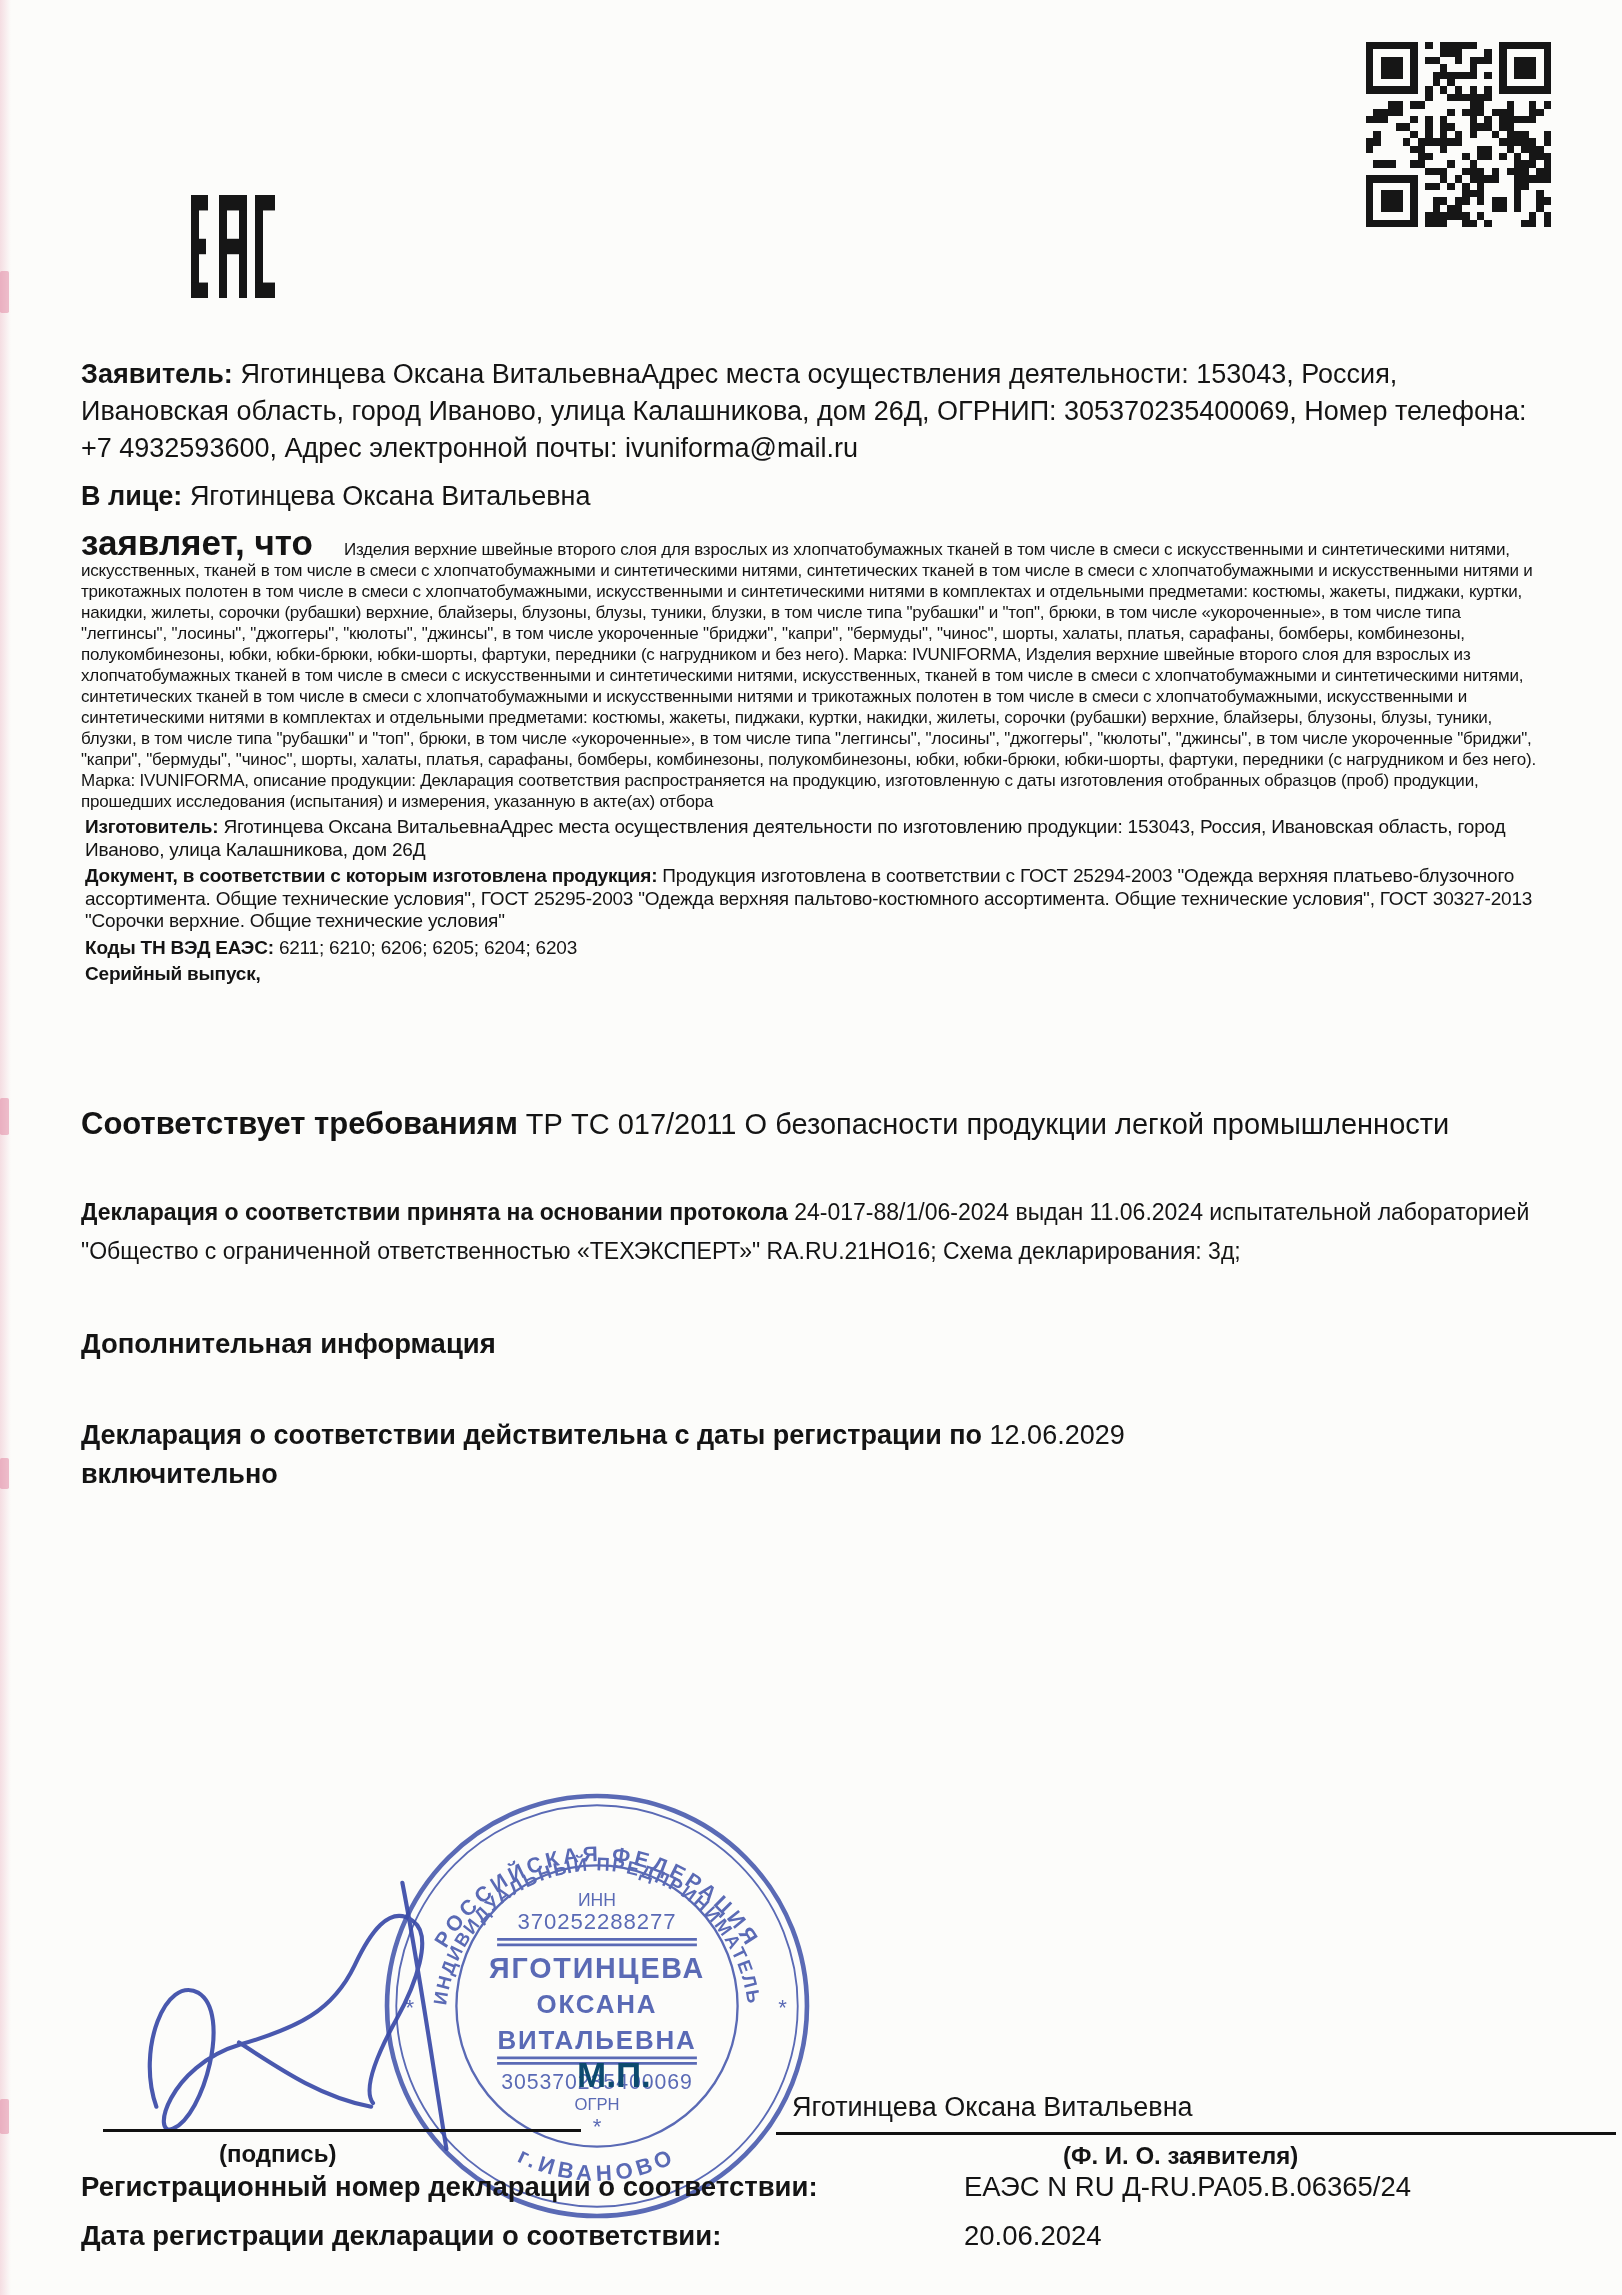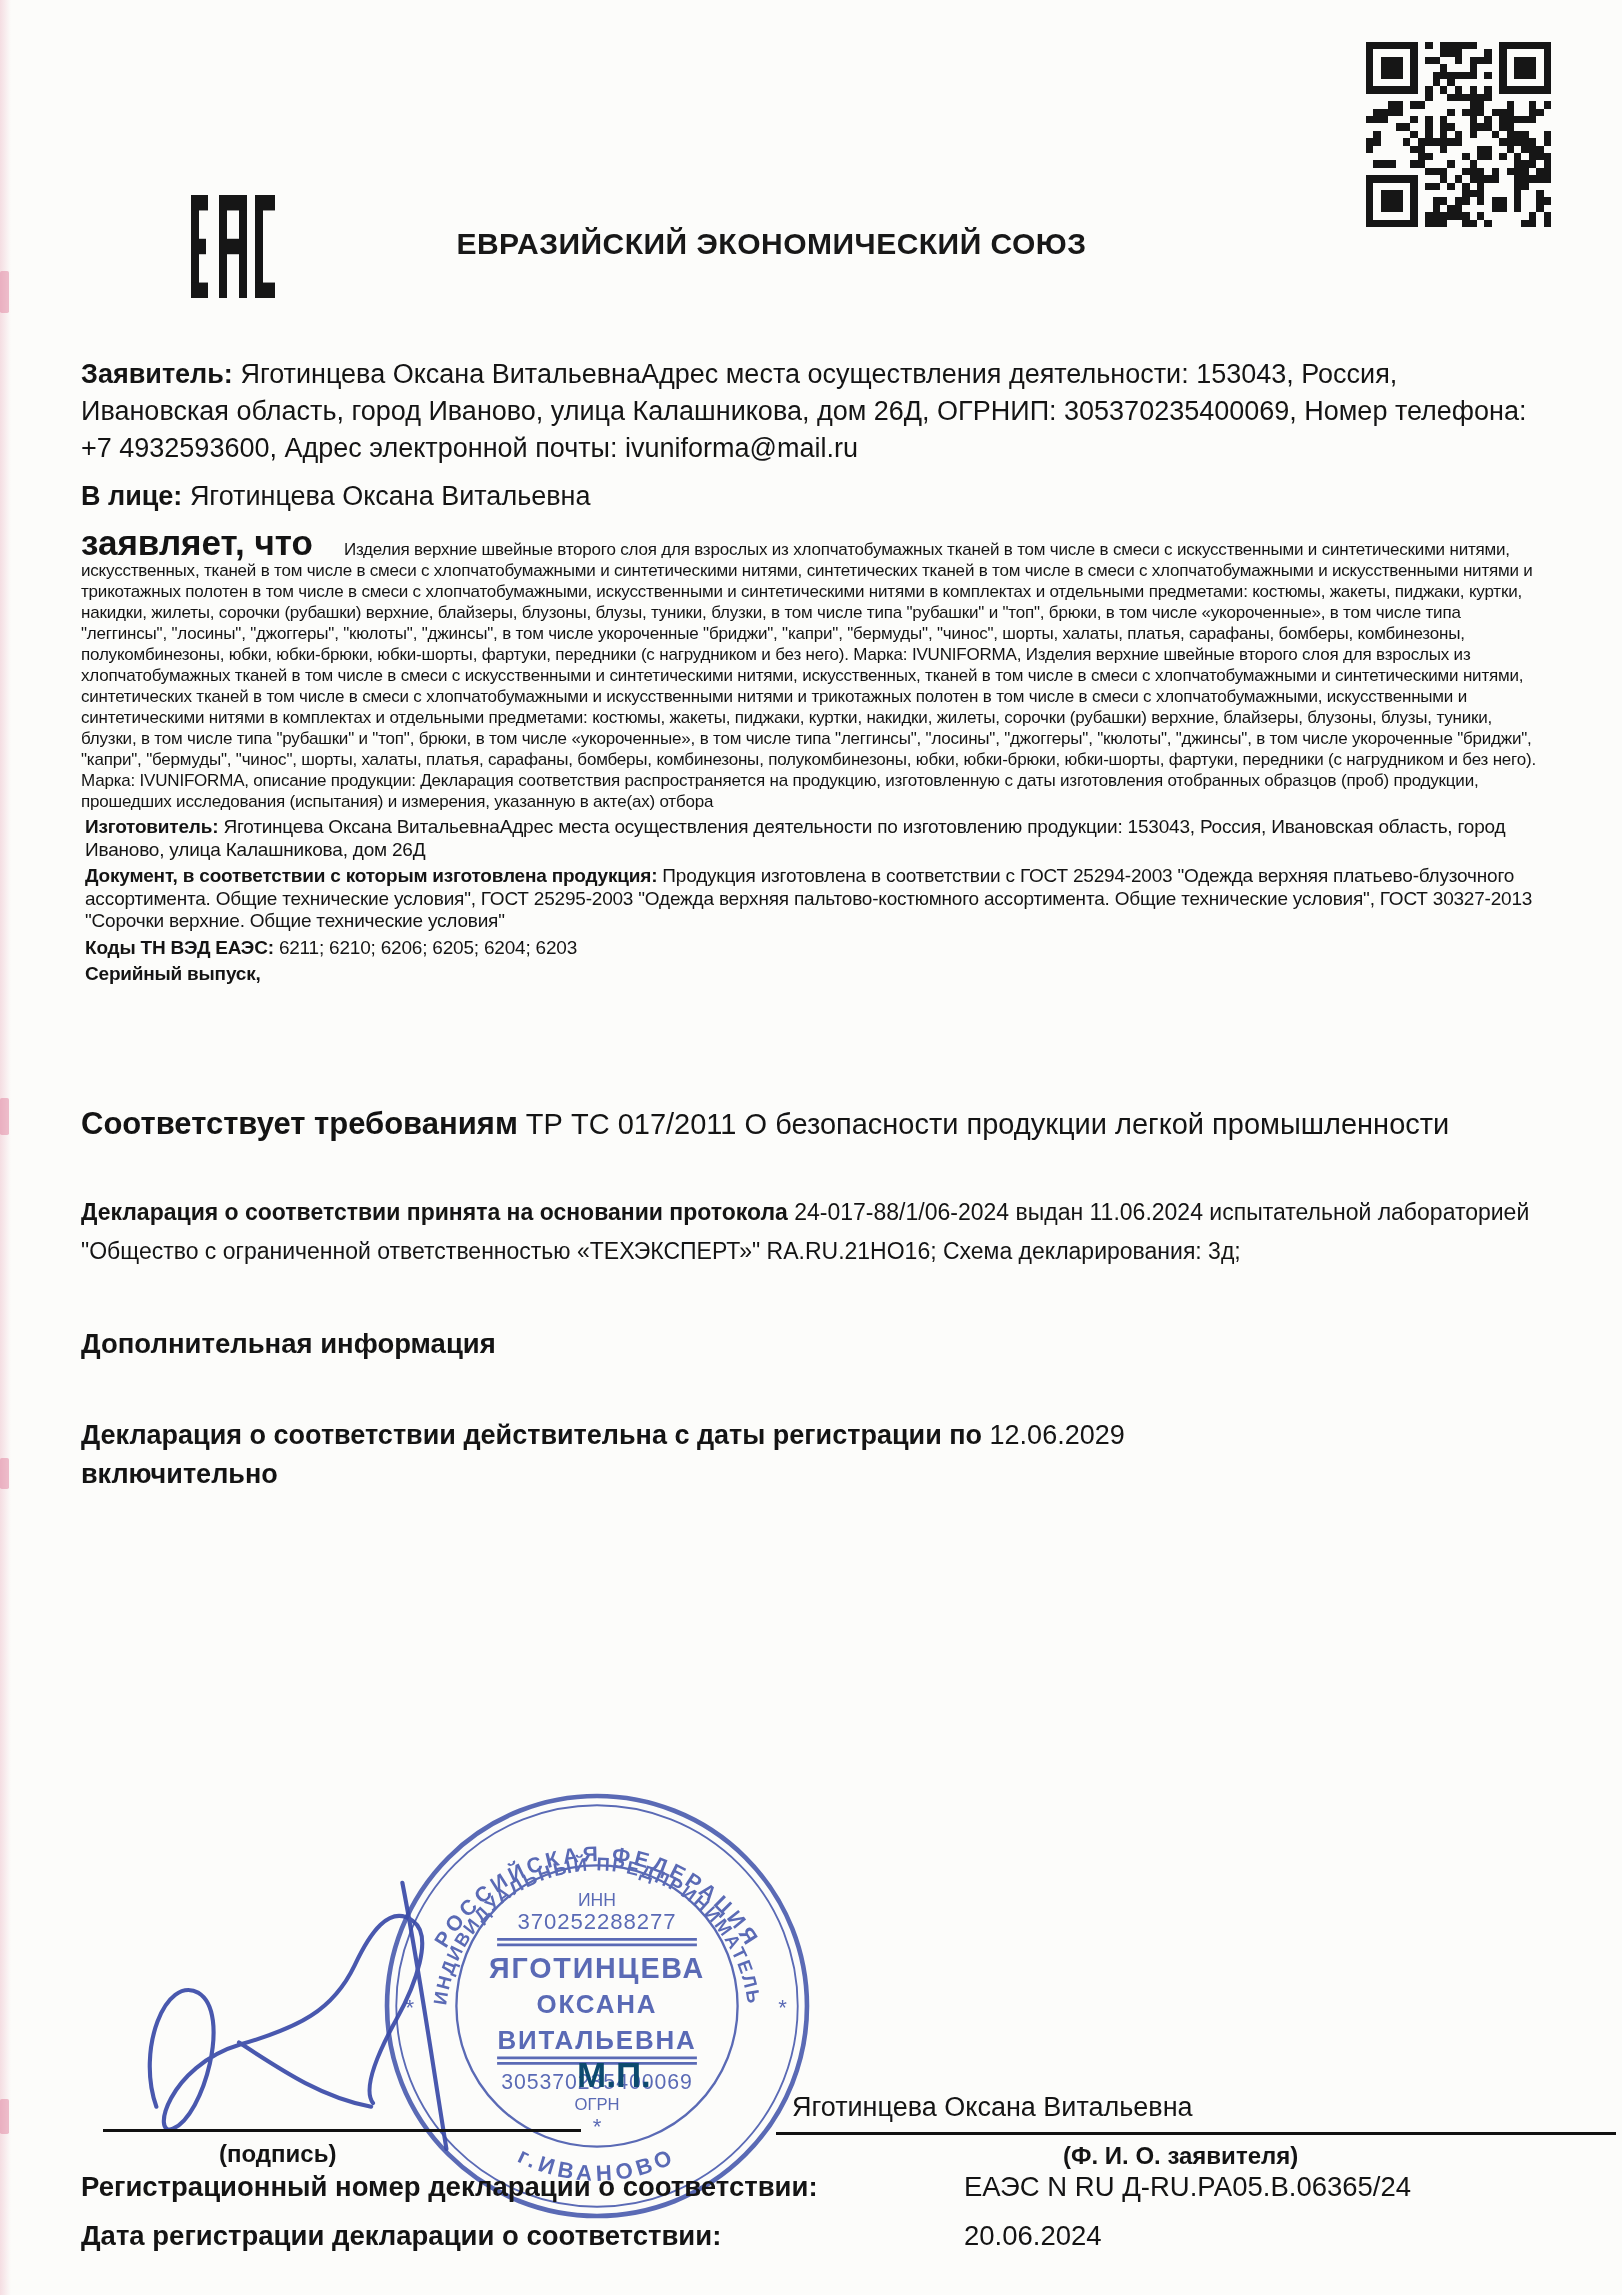--- a/index.html
+++ b/index.html
@@ -388,21 +388,20 @@
     <rect x="10" y="24" width="1" height="1" fill="#161616"></rect>
     <rect x="13" y="24" width="1" height="1" fill="#161616"></rect>
     <rect x="14" y="24" width="1" height="1" fill="#161616"></rect>
     <rect x="16" y="24" width="1" height="1" fill="#161616"></rect>
     <rect x="21" y="24" width="1" height="1" fill="#161616"></rect>
     <rect x="22" y="24" width="1" height="1" fill="#161616"></rect>
     <rect x="24" y="24" width="1" height="1" fill="#161616"></rect>
   </svg>
 
 <div class="title">
-  <div>ЕВРАЗИЙСКИЙ ЭКОНОМИЧЕСКИЙ СОЮЗ</div>
 </div>
 
 <p class="col p-lg applicant"><b class="lbl">Заявитель:</b> <span>Яготинцева Оксана ВитальевнаАдрес места осуществления деятельности: 153043, Россия, Ивановская область, город Иваново, улица Калашникова, дом 26Д, ОГРНИП: 305370235400069, Номер телефона: +7 4932593600, Адрес электронной почты: ivuniforma@mail.ru</span></p>
 
 <p class="col p-lg in-person"><b class="lbl">В лице:</b> <span>Яготинцева Оксана Витальевна</span></p>
 
 <div class="col body-col">
   <p class="declares"><span class="big-label">заявляет, что</span><span>Изделия верхние швейные второго слоя для взрослых из хлопчатобумажных тканей в том числе в смеси с искусственными и синтетическими нитями, искусственных, тканей в том числе в смеси с хлопчатобумажными и синтетическими нитями, синтетических тканей в том числе в смеси с хлопчатобумажными и искусственными нитями и трикотажных полотен в том числе в смеси с хлопчатобумажными, искусственными и синтетическими нитями в комплектах и отдельными предметами: костюмы, жакеты, пиджаки, куртки, накидки, жилеты, сорочки (рубашки) верхние, блайзеры, блузоны, блузы, туники, блузки, в том числе типа "рубашки" и "топ", брюки, в том числе «укороченные», в том числе типа "леггинсы", "лосины", "джоггеры", "кюлоты", "джинсы", в том числе укороченные "бриджи", "капри", "бермуды", "чинос", шорты, халаты, платья, сарафаны, бомберы, комбинезоны, полукомбинезоны, юбки, юбки-брюки, юбки-шорты, фартуки, передники (с нагрудником и без него). Марка: IVUNIFORMA, Изделия верхние швейные второго слоя для взрослых из хлопчатобумажных тканей в том числе в смеси с искусственными и синтетическими нитями, искусственных, тканей в том числе в смеси с хлопчатобумажными и синтетическими нитями, синтетических тканей в том числе в смеси с хлопчатобумажными и искусственными нитями и трикотажных полотен в том числе в смеси с хлопчатобумажными, искусственными и синтетическими нитями в комплектах и отдельными предметами: костюмы, жакеты, пиджаки, куртки, накидки, жилеты, сорочки (рубашки) верхние, блайзеры, блузоны, блузы, туники, блузки, в том числе типа "рубашки" и "топ", брюки, в том числе «укороченные», в том числе типа "леггинсы", "лосины", "джоггеры", "кюлоты", "джинсы", в том числе укороченные "бриджи", "капри", "бермуды", "чинос", шорты, халаты, платья, сарафаны, бомберы, комбинезоны, полукомбинезоны, юбки, юбки-брюки, юбки-шорты, фартуки, передники (с нагрудником и без него). Марка: IVUNIFORMA, описание продукции: Декларация соответствия распространяется на продукцию, изготовленную с даты изготовления отобранных образцов (проб) продукции, прошедших исследования (испытания) и измерения, указанную в акте(ах) отбора</span></p>
   <p class="sub"><b>Изготовитель:</b> <span>Яготинцева Оксана ВитальевнаАдрес места осуществления деятельности по изготовлению продукции: 153043, Россия, Ивановская область, город Иваново, улица Калашникова, дом 26Д</span></p>
   <p class="sub"><b>Документ, в соответствии с которым изготовлена продукция:</b> <span>Продукция изготовлена в соответствии с ГОСТ 25294-2003 "Одежда верхняя платьево-блузочного ассортимента. Общие технические условия", ГОСТ 25295-2003 "Одежда верхняя пальтово-костюмного ассортимента. Общие технические условия", ГОСТ 30327-2013 "Сорочки верхние. Общие технические условия"</span></p>

